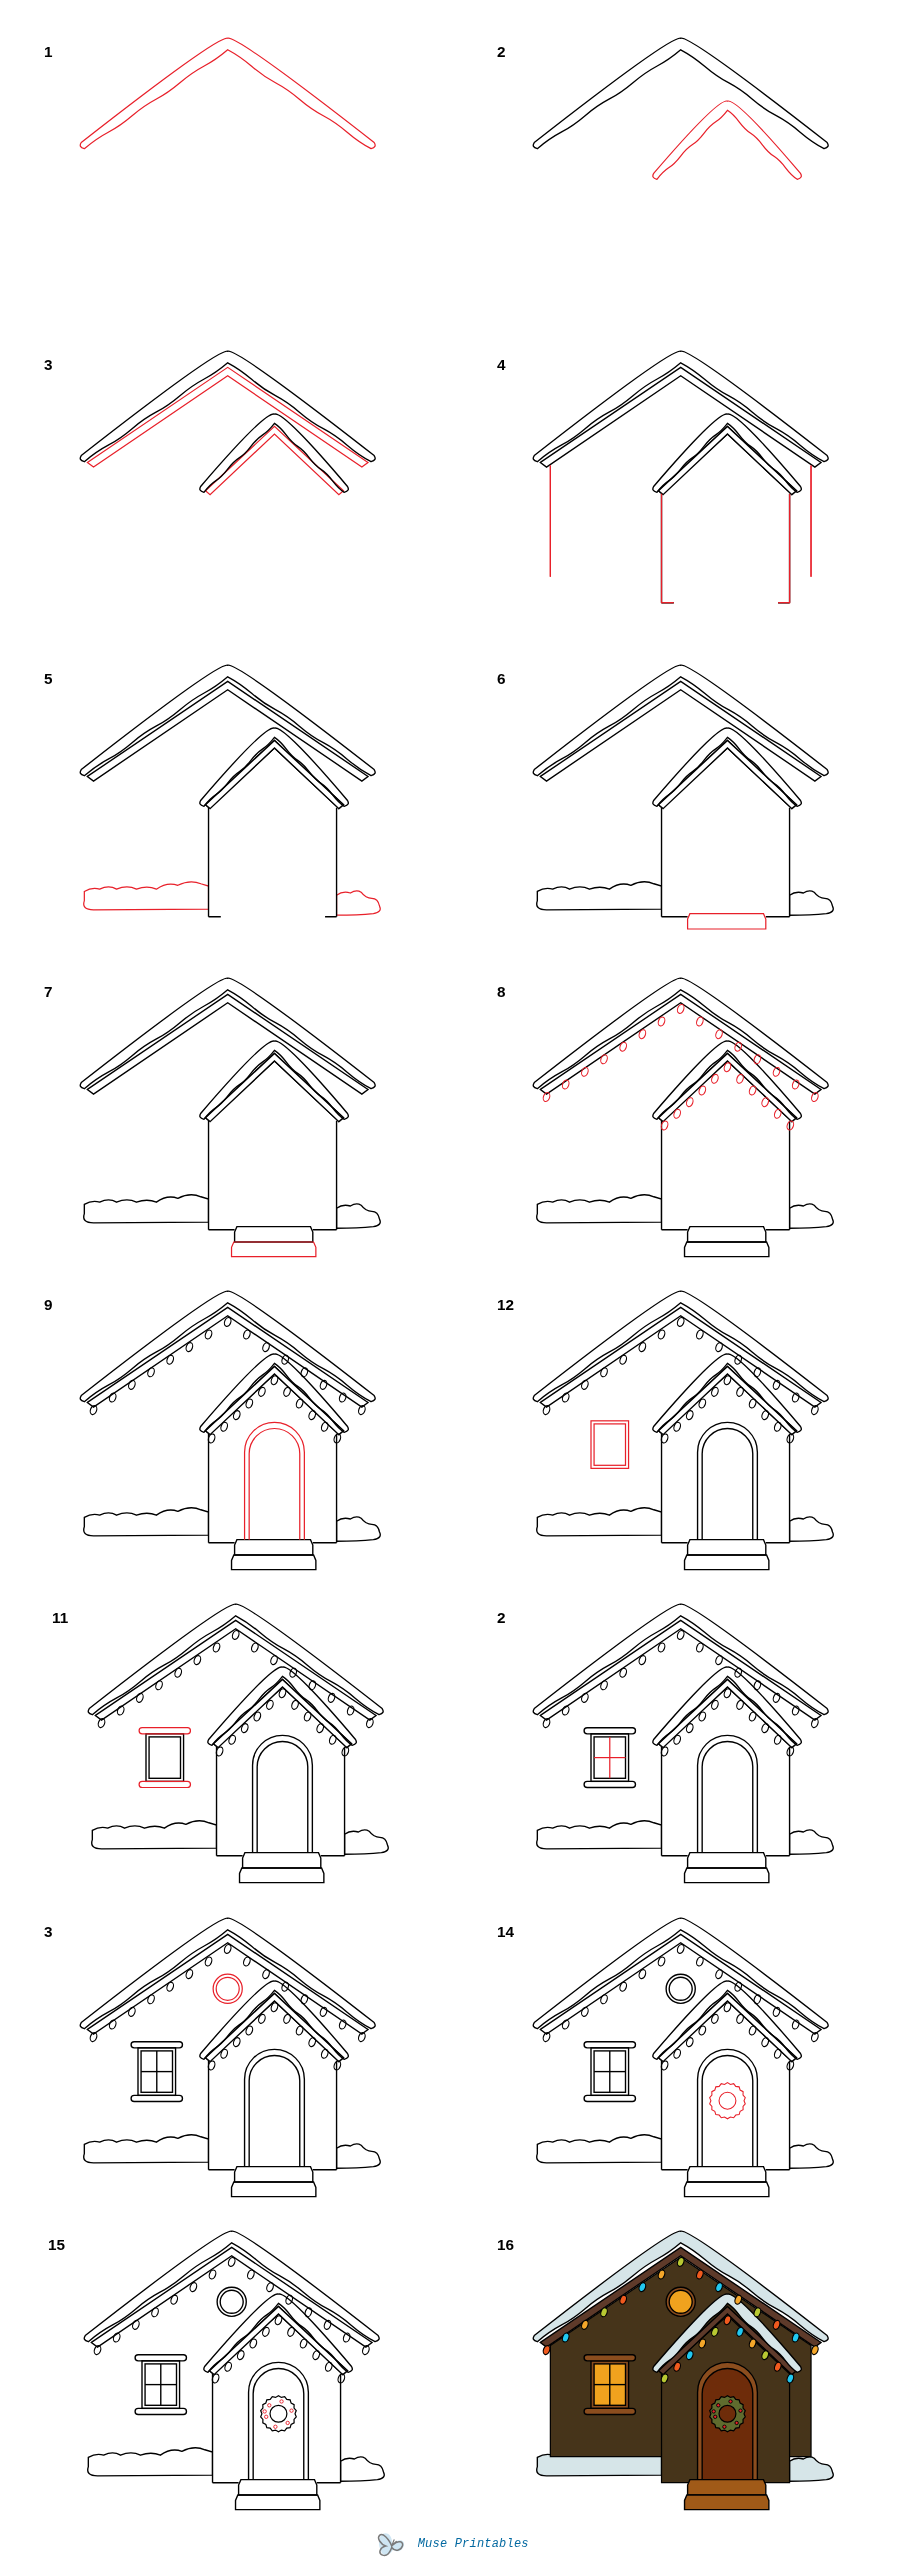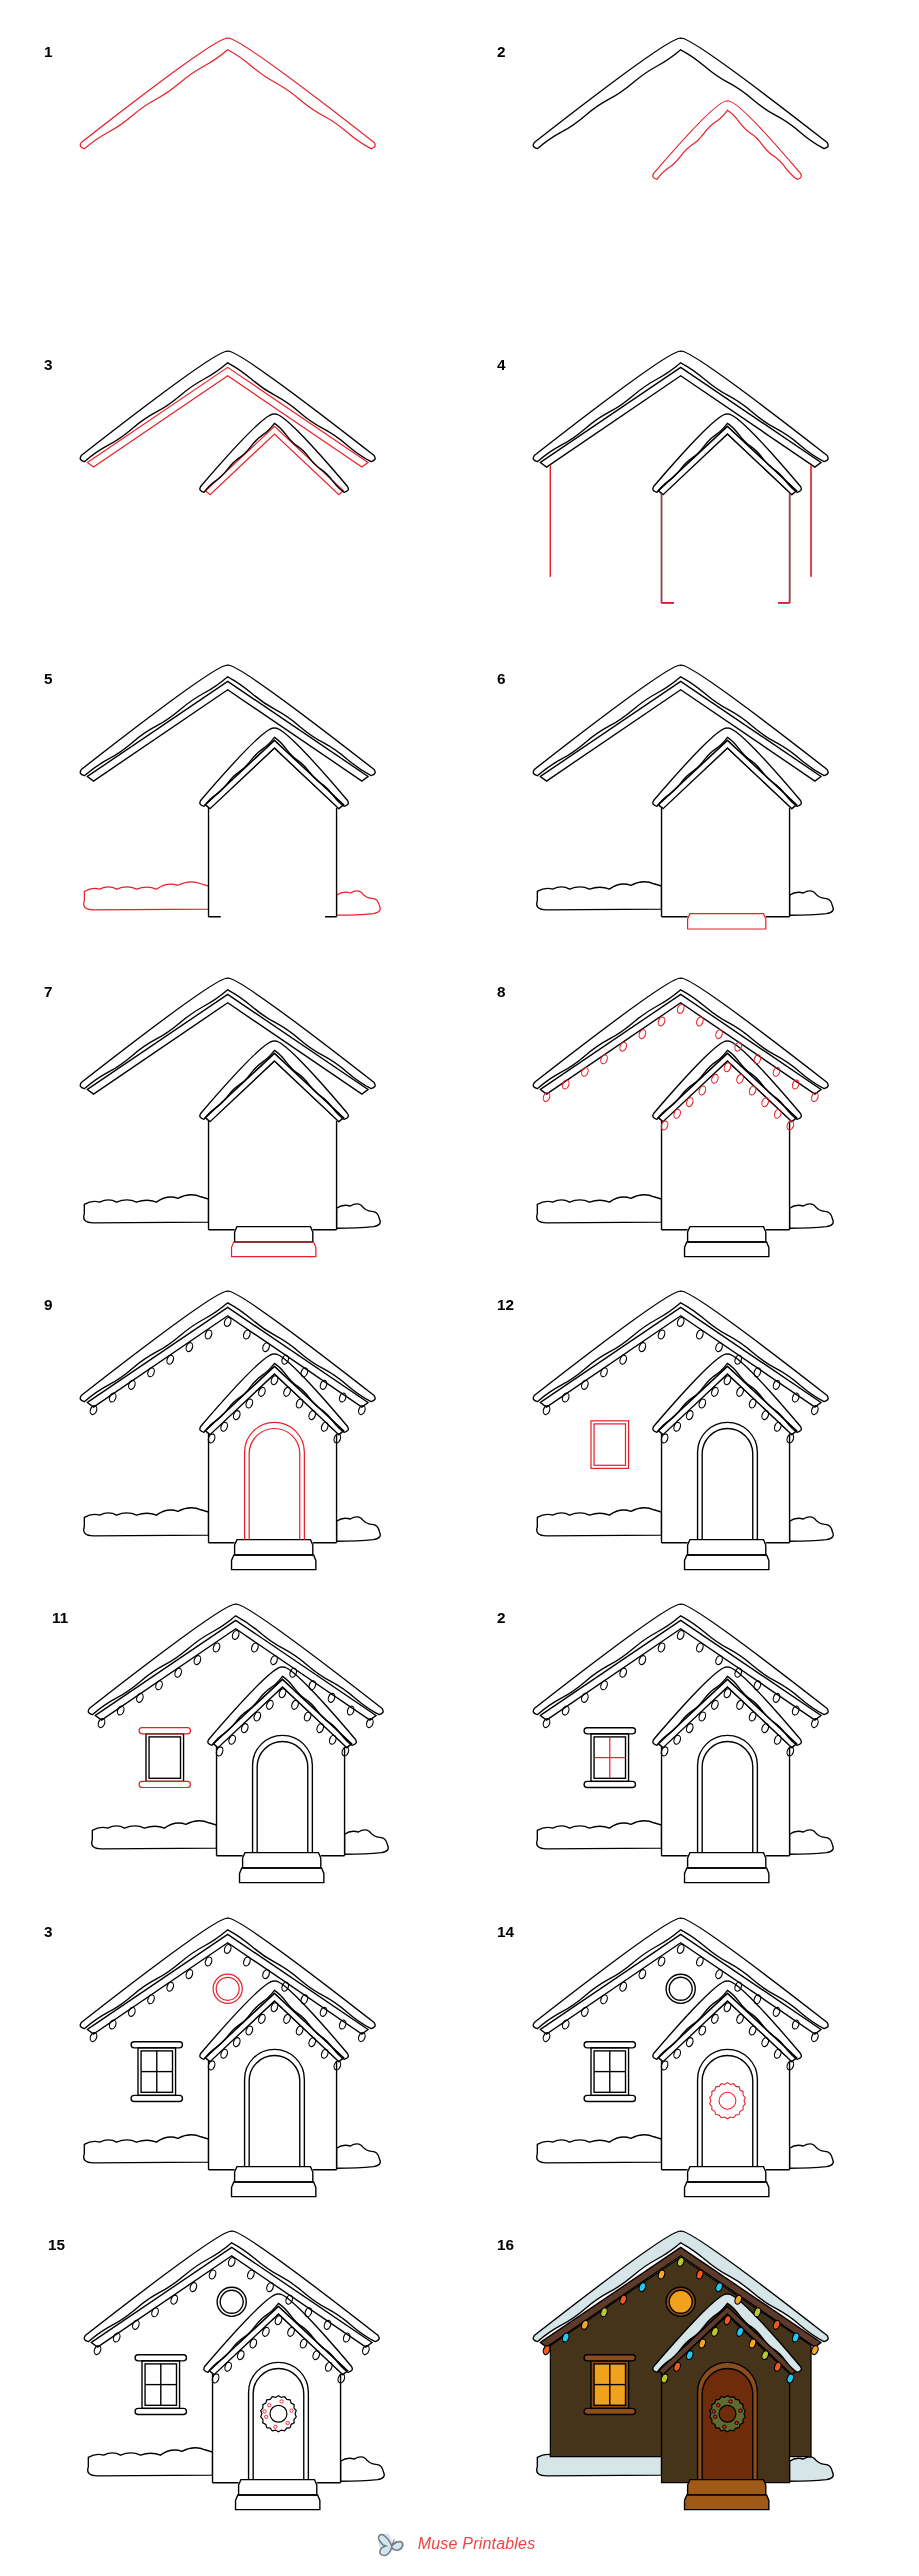--- a/index.html
+++ b/index.html
@@ -1,21 +1,21 @@
 <!DOCTYPE html>
 <html style="font-size:12.3px"><head>
 <meta charset="utf-8">
 <style>
   html,body{margin:0;padding:0;background:#ffffff;}
   body{width:919px;height:2576px;position:relative;overflow:hidden;font-family:"Liberation Sans",sans-serif;}
   .cell{position:absolute;width:460px;height:313px;}
   .step-num{position:absolute;left:44px;top:40px;font-weight:bold;font-size:15.3px;color:#000;font-family:"Liberation Sans",sans-serif;}
   .cell svg{position:absolute;left:0;top:0;overflow:visible;}
   .footer{position:absolute;left:375px;top:2525px;width:199px;height:38px;display:flex;align-items:center;gap:7.7px;}
-  .footer-text{font-family:Liberation Sans, sans-serif;font-style:italic;font-size:16px;color:#ef4444;letter-spacing:0.2px;}
+  .footer-text{font-family:Liberation Mono, monospace;font-style:italic;font-size:12px;color:#0369a1;letter-spacing:0.2px;}
 </style>
 </head>
 <body>
 
 <div id="grid">
     <div class="cell" style="left: 0px; top: 3.1px;">
       <div class="step-num">1</div>
       <svg width="460" height="322" viewBox="0 0 600 420">
         <g>
           <path d="M106 182 Q285 42 297 46 Q309 42 488 182 q4 6 -4 8 Q468.4 181.8 452.8 168.5 Q437.3 155.3 421.7 147.0 Q406.1 138.8 390.5 125.5 Q374.9 112.3 359.3 104.0 Q343.8 95.8 328.2 82.5 Q312.6 69.3 297.0 61.0 Q281.4 74.3 265.8 82.5 Q250.3 90.8 234.7 104.0 Q219.1 117.3 203.5 125.5 Q187.9 133.8 172.3 147.0 Q156.8 160.3 141.2 168.5 Q125.6 176.8 110.0 190.0 q-8 -2 -4 -8 Z" fill="none" stroke="#e8202a" stroke-width="1.6"></path>

